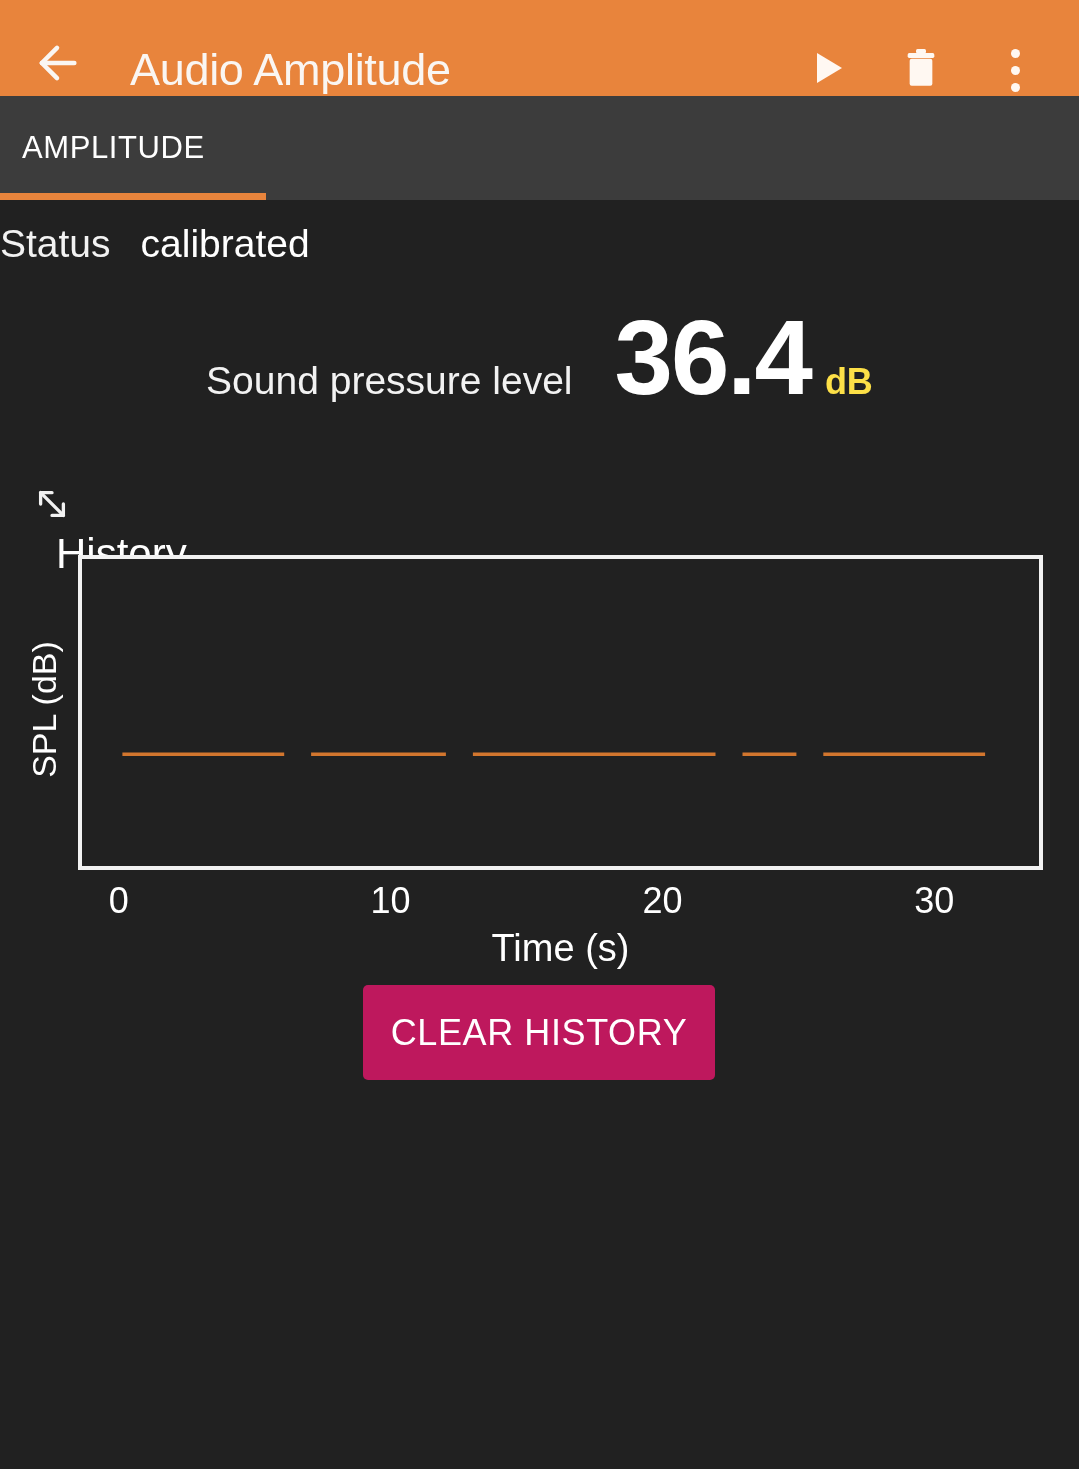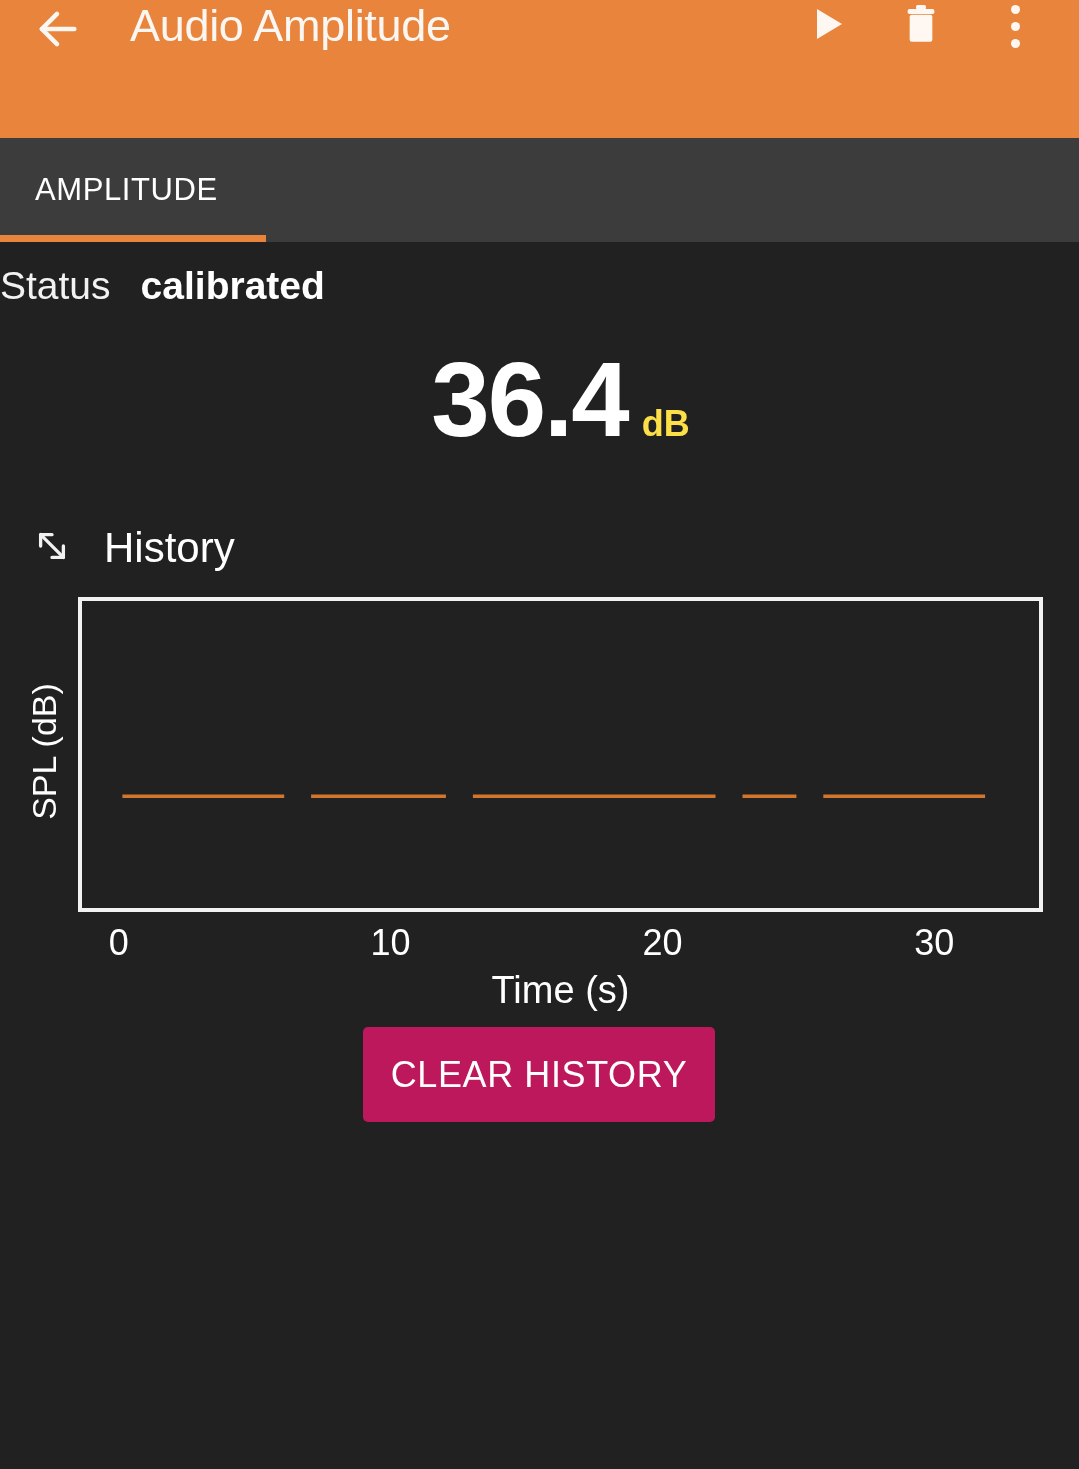--- a/index.html
+++ b/index.html
@@ -6,24 +6,24 @@
   html, body {
     width:1079px; height:1469px;
     background:#212121;
     font-family:"Liberation Sans", sans-serif;
     overflow:hidden;
   }
 
   
   .appbar{
     position:relative;
-    height:138px;
+    height:96px;
     background:#E8843C;
     display:flex;
-    align-items:flex-start;
+    align-items:flex-end;
     padding:0 26px;
   }
   .back-btn{
     width:62px; height:62px;
     display:flex; align-items:center; justify-content:center;
     cursor:pointer; flex:0 0 auto;
   }
   .app-title{
     color:#FAF6F2;
     font-size:45px;
@@ -52,21 +52,21 @@
   }
   .tab{
     height:100%;
     display:flex; align-items:center;
     color:#FFFFFF;
     font-size:31px;
     letter-spacing:0.6px;
     cursor:pointer;
     white-space:nowrap;
   }
-  .tab.t0{ padding-left:35px; padding-right:34px; }
+  .tab.t0{ padding-left:22px; padding-right:34px; }
   .tab.t1{ padding-left:33px; padding-right:33px; }
   .tab.t2{ padding-left:92px; padding-right:92px; }
   .tab-indicator{
     position:absolute;
     left:0; bottom:0;
     width:266px; height:7px;
     background:#E8843C;
   }
 
   
@@ -75,38 +75,38 @@
     height:1232px;
     background:#212121;
   }
 
   .status-row{
     position:absolute;
     left:0; top:22px; width:100%;
     display:flex; align-items:baseline; 
   }
   .status-label{ color:#F2F2F2; font-size:39px; }
-  .status-value{ color:#FFFFFF; font-size:39px; font-weight:bold; margin-left:30px; }
+  .status-value{ color:#FFFFFF; font-size:39px; font-weight:normal; margin-left:30px; }
 
   .spl-row{
     position:absolute;
     left:0; top:105px; width:100%;
     display:flex; align-items:baseline; justify-content:center;
   }
   .spl-label{ color:#F2F2F2; font-size:39px; }
   .spl-value{
     color:#FFFFFF; font-size:105px; font-weight:bold;
     letter-spacing:-2px; margin-left:42px; line-height:1;
   }
   .spl-unit{ color:#fde047; font-size:36px; font-weight:bold; margin-left:14px; }
 
   .history-row{
     position:absolute;
     left:28px; top:282px;
-    display:flex; align-items:flex-start;
+    display:flex; align-items:flex-start;flex-direction:column;
   }
   .expand-icon{
     width:48px; height:48px;
     display:flex; align-items:center; justify-content:center;
     cursor:pointer;
   }
   .history-title{ color:#FFFFFF; font-size:42px; margin-left:28px; }
 
   
   .chart-wrap{
@@ -227,20 +227,21 @@
 </div>
 
 <div class="content">
 
   <div class="status-row">
     <span class="status-label">Status</span>
     <span class="status-value">calibrated</span>
   </div>
 
   <div class="spl-row">
+    <span class="spl-label">Sound pressure level</span>
     <span class="spl-value">36.4</span>
     <span class="spl-unit">dB</span>
   </div>
 
   <div class="history-row">
     <div class="expand-icon">
       <span>
         <svg width="42" height="42" viewBox="0 0 24 24" fill="none" stroke="#F2F2F2" stroke-width="1.9" stroke-linecap="round" stroke-linejoin="round">
           <line x1="5.5" y1="5.5" x2="18.5" y2="18.5"></line>
           <polyline points="5.5,12 5.5,5.5 12,5.5"></polyline>

